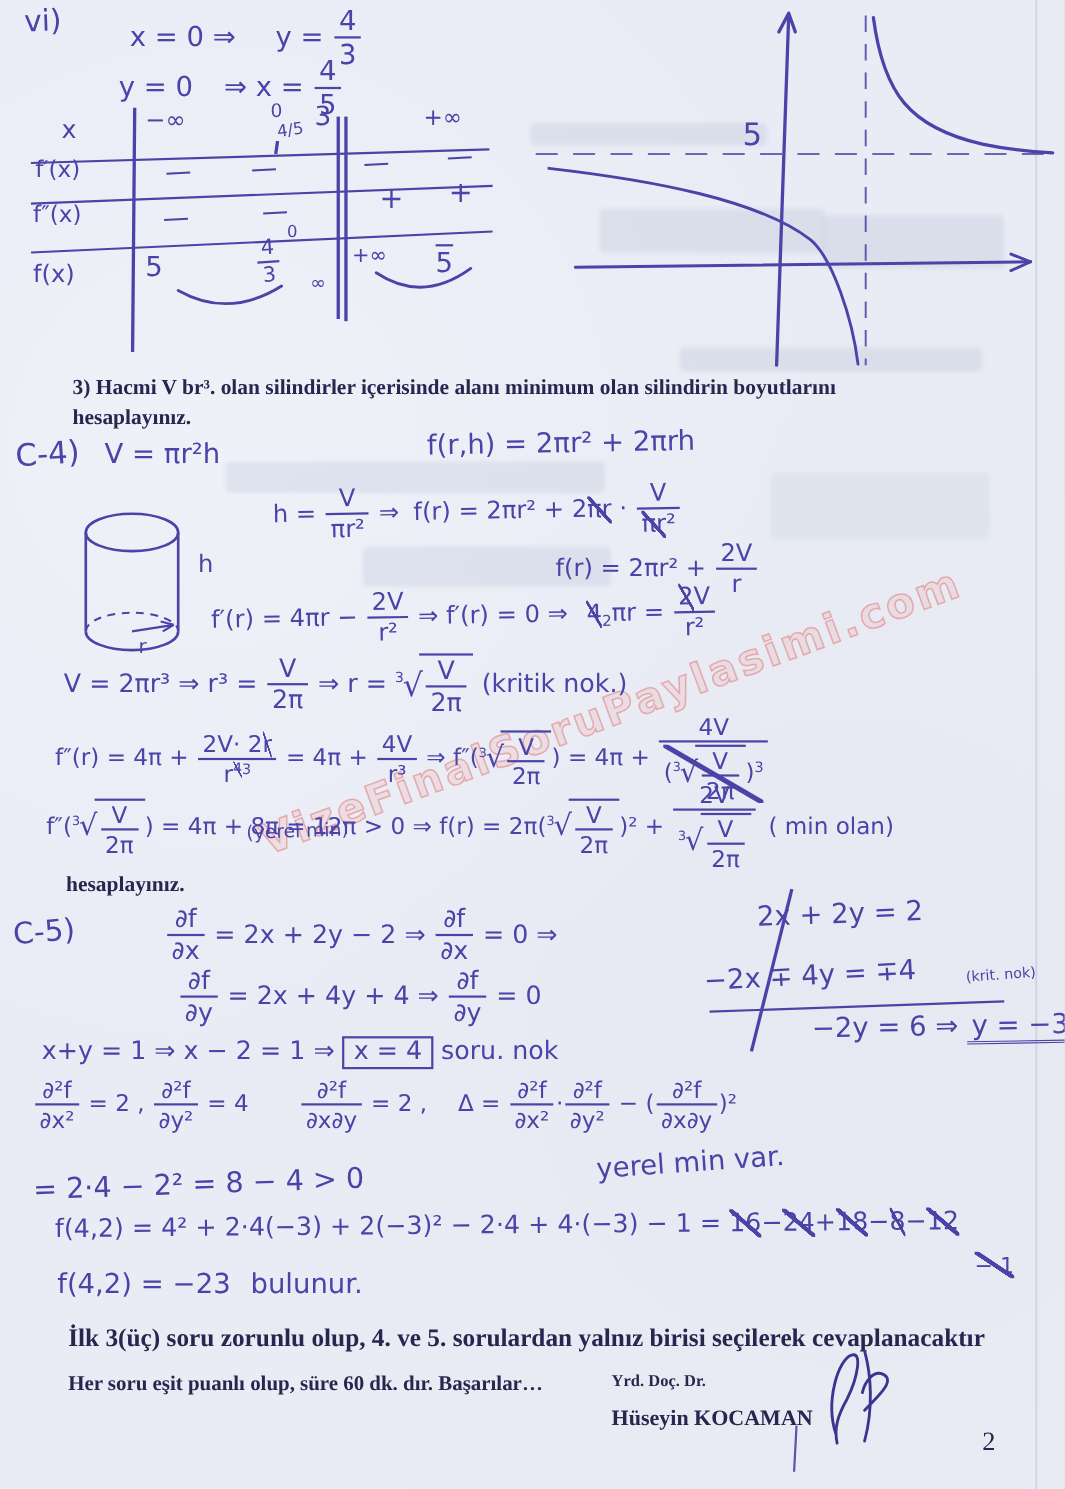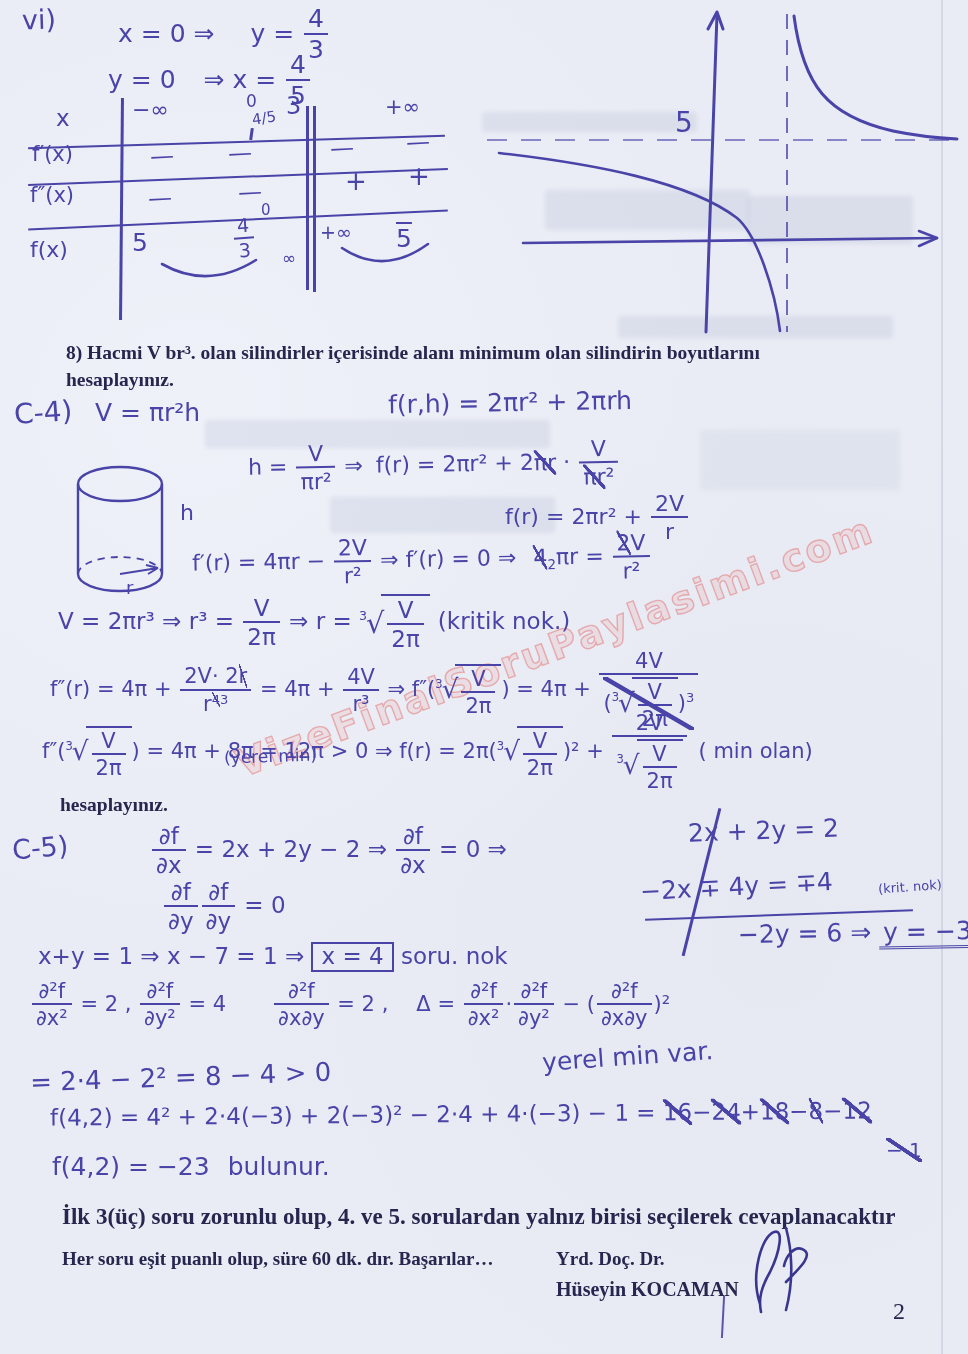--- a/index.html
+++ b/index.html
@@ -101,21 +101,21 @@
     <path d="M302,14 V332" fill="none" stroke="#4a43a8" stroke-width="1.8" stroke-dasharray="15 11" opacity=".85"></path>
     <path d="M221,332 L232,14" fill="none" stroke="#4a43a8" stroke-width="3" stroke-linecap="round"></path>
     <path d="M232,12 l-9,17 M232,12 l6,17" fill="none" stroke="#4a43a8" stroke-width="3" stroke-linecap="round"></path>
     <path d="M38,243 L452,238" fill="none" stroke="#4a43a8" stroke-width="2.6" stroke-linecap="round"></path>
     <path d="M452,238 l-18,-7 M452,238 l-18,8" fill="none" stroke="#4a43a8" stroke-width="2.6" stroke-linecap="round"></path>
     <text x="190" y="132" font-size="28" fill="#4a43a8" font-family="DejaVu Sans, sans-serif">5</text>
     <path d="M14,153 C110,164 205,182 252,218 C272,235 290,290 295,331" fill="none" stroke="#4a43a8" stroke-width="2.6" stroke-linecap="round"></path>
     <path d="M309,16 C318,85 342,116 408,131 C432,136 452,138 472,139" fill="none" stroke="#4a43a8" stroke-width="3" stroke-linecap="round"></path>
   </svg>
 
-  <div class="pr" style="left:66px;top:342px;font-size:19.5px;">8)  Hacmi V br³. olan silindirler içerisinde alanı minimum olan silindirin boyutlarını</div>
+  <div class="pr" style="left:66px;top:342px;font-size:19.5px;">3)  Hacmi V br³. olan silindirler içerisinde alanı minimum olan silindirin boyutlarını</div>
   <div class="pr" style="left:66px;top:369px;font-size:19.5px;">hesaplayınız.</div>
 
   <div class="hw" style="left:14px;top:398px;font-size:28px;transform:rotate(-4deg);">C-4)</div>
   <div class="hw" style="left:95px;top:400px;font-size:25px;">V = πr²h</div>
   <div class="hw" style="left:388px;top:390px;font-size:25px;transform:rotate(-1deg);">f(r,h) = 2πr² + 2πrh</div>
 
   <svg style="left:70px;top:462px;" width="130" height="140" viewBox="0 0 130 140">
     <ellipse cx="50" cy="22" rx="42" ry="17" fill="none" stroke="#4a43a8" stroke-width="2.4"></ellipse>
     <path d="M8,22 V112 M92,22 V112" fill="none" stroke="#4a43a8" stroke-width="2.4"></path>
     <path d="M8,112 A42 17 0 0 0 92,112" fill="none" stroke="#4a43a8" stroke-width="2.4"></path>
@@ -131,37 +131,37 @@
   <div class="hw" style="left:58px;top:594px;font-size:23px;"><span>V = 2πr³  ⇒  r³ = </span><span class="fr"><span class="fn">V</span><span class="fd">2π</span></span><span> ⇒  r = </span><span class="rt"><span class="rti">3</span><span class="rtr">√</span><span class="rtb"><span class="fr"><span class="fn">V</span><span class="fd">2π</span></span></span></span><span class="gap" style="width: 8px;"></span><span>(kritik nok.)</span></div>
   <div class="hw" style="left:50px;top:650px;font-size:21px;"><span>f″(r) = 4π + </span><span class="fr"><span class="fn"><span>2V· 2</span><span class="cx">r</span></span><span class="fd"><span>r</span><span class="sp cx">4</span><span class="sp">3</span></span></span><span> = 4π + </span><span class="fr"><span class="fn">4V</span><span class="fd">r³</span></span><span> ⇒ f″(</span><span class="rt"><span class="rti">3</span><span class="rtr">√</span><span class="rtb"><span class="fr"><span class="fn">V</span><span class="fd">2π</span></span></span></span><span>) = 4π + </span><span class="fr"><span class="fn">4V</span><span class="fd"><span class="cg"><span>(</span><span class="rt"><span class="rti">3</span><span class="rtr">√</span><span class="rtb"><span class="fr"><span class="fn">V</span><span class="fd">2π</span></span></span></span><span>)</span><span class="sp">3</span></span></span></span></div>
   <div class="hw" style="left:42px;top:712px;font-size:21px;"><span>f″(</span><span class="rt"><span class="rti">3</span><span class="rtr">√</span><span class="rtb"><span class="fr"><span class="fn">V</span><span class="fd">2π</span></span></span></span><span>) = 4π + 8π = 12π &gt; 0 ⇒ f(r) = 2π(</span><span class="rt"><span class="rti">3</span><span class="rtr">√</span><span class="rtb"><span class="fr"><span class="fn">V</span><span class="fd">2π</span></span></span></span><span>)² + </span><span class="fr"><span class="fn">2V</span><span class="fd"><span class="rt"><span class="rti">3</span><span class="rtr">√</span><span class="rtb"><span class="fr"><span class="fn">V</span><span class="fd">2π</span></span></span></span></span></span><span class="gap" style="width: 10px;"></span><span>( min olan)</span></div>
   <div class="hw" style="left:224px;top:748px;font-size:17px;transform:rotate(-2deg);">(yerel min)</div>
 
   <div class="pr" style="left:60px;top:794px;font-size:19.5px;">hesaplayınız.</div>
 
   <div class="hw" style="left:12px;top:834px;font-size:27px;transform:rotate(-5deg);">C-5)</div>
   <div class="hw" style="left:150px;top:824px;font-size:23px;"><span class="fr"><span class="fn">∂f</span><span class="fd">∂x</span></span><span> = 2x + 2y − 2  ⇒ </span><span class="fr"><span class="fn">∂f</span><span class="fd">∂x</span></span><span> = 0  ⇒</span></div>
   <div class="hw" style="left:688px;top:818px;font-size:25px;transform:rotate(-2deg);">2x + 2y = 2</div>
-  <div class="hw" style="left:162px;top:880px;font-size:23px;"><span class="fr"><span class="fn">∂f</span><span class="fd">∂y</span></span><span class="fr"><span class="fn">∂f</span><span class="fd">∂y</span></span><span> = 0</span></div>
+  <div class="hw" style="left:162px;top:880px;font-size:23px;"><span class="fr"><span class="fn">∂f</span><span class="fd">∂y</span></span><span> = 2x + 4y + 4 ⇒ </span><span class="fr"><span class="fn">∂f</span><span class="fd">∂y</span></span><span> = 0</span></div>
   <div class="hw" style="left:640px;top:874px;font-size:25px;transform:rotate(-3deg);">−2x ∓ 4y = ∓4</div>
   <div class="hw" style="left:878px;top:880px;font-size:13px;white-space:normal;width:70px;line-height:1;transform:rotate(-4deg);">(krit. nok)</div>
   <div class="ln" style="left:645px;top:914px;width:268px;height:2px;transform:rotate(-2deg);"></div>
   <div class="ln" style="left:700px;top:806px;width:2.5px;height:152px;transform:rotate(14deg);"></div>
   <div class="hw" style="left:738px;top:920px;font-size:25px;transform:rotate(-1deg);"><span>−2y = 6 ⇒ </span><span class="ul2">y = −3</span></div>
-  <div class="hw" style="left:38px;top:942px;font-size:23px;"><span>x+y = 1 ⇒  x − 7 = 1  ⇒ </span><span class="bx">x = 4</span><span> soru. nok</span></div>
+  <div class="hw" style="left:38px;top:942px;font-size:23px;"><span>x+y = 1 ⇒  x − 2 = 1  ⇒ </span><span class="bx">x = 4</span><span> soru. nok</span></div>
   <div class="hw" style="left:30px;top:980px;font-size:21px;"><span class="fr"><span class="fn">∂²f</span><span class="fd">∂x²</span></span><span> = 2 ,  </span><span class="fr"><span class="fn">∂²f</span><span class="fd">∂y²</span></span><span> = 4</span><span class="gap" style="width: 46px;"></span><span class="fr"><span class="fn">∂²f</span><span class="fd">∂x∂y</span></span><span> = 2 ,</span><span class="gap" style="width: 28px;"></span><span>Δ = </span><span class="fr"><span class="fn">∂²f</span><span class="fd">∂x²</span></span><span>·</span><span class="fr"><span class="fn">∂²f</span><span class="fd">∂y²</span></span><span> − (</span><span class="fr"><span class="fn">∂²f</span><span class="fd">∂x∂y</span></span><span>)²</span></div>
   <div class="hw" style="left:30px;top:1064px;font-size:26px;transform:rotate(-2deg);"><span>= 2·4 − 2²  =  8 − 4 &gt; 0</span></div>
   <div class="hw" style="left:542px;top:1044px;font-size:25px;transform:rotate(-4deg);">yerel min   var.</div>
   <div class="hw" style="left:50px;top:1102px;font-size:23px;transform:rotate(-.5deg);"><span>f(4,2) = 4² + 2·4(−3) + 2(−3)² − 2·4 + 4·(−3) − 1 = </span><span class="cx">16</span><span>−</span><span class="cx">24</span><span>+</span><span class="cx">18</span><span>−</span><span class="cx">8</span><span>−</span><span class="cx">12</span></div>
   <div class="hw" style="left:886px;top:1140px;font-size:20px;"><span class="cx">− 1</span></div>
   <div class="hw" style="left:52px;top:1154px;font-size:25px;"><span>f(4,2) = −23</span><span class="gap" style="width: 18px;"></span><span>bulunur.</span></div>
 
   <div class="pr" style="left:62px;top:1204px;font-size:23px;">İlk 3(üç) soru zorunlu olup, 4.  ve  5. sorulardan yalnız birisi seçilerek cevaplanacaktır</div>
   <div class="pr" style="left:62px;top:1248px;font-size:19px;">Her soru eşit puanlı olup, süre 60 dk. dır. Başarılar…</div>
-  <div class="pr" style="left:556px;top:1248px;font-size:19px;">Yrd. Doç. Dr.</div>
+  <div class="pr" style="left:556px;top:1248px;font-size:15px;">Yrd. Doç. Dr.</div>
   <div class="pr" style="left:556px;top:1278px;font-size:20px;text-align:right;">Hüseyin KOCAMAN</div>
 
   <svg style="left:738px;top:1222px;" width="86" height="100" viewBox="0 0 86 100">
     <path d="M22,82 C12,52 24,14 36,10 C46,6 42,30 32,50 C24,64 20,76 23,90" fill="none" stroke="#3a3690" stroke-width="2.6" stroke-linecap="round"></path>
     <path d="M48,6 C54,28 56,58 48,88 M48,60 C64,44 76,32 64,27 C56,24 48,34 46,44" fill="none" stroke="#3a3690" stroke-width="2.6" stroke-linecap="round"></path>
   </svg>
   <div class="ln" style="left:722px;top:1296px;width:2px;height:42px;background:#5a55a8;transform:rotate(3deg);"></div>
 
   <div class="pr" style="left:893px;top:1298px;font-size:24px;font-weight:400;">2</div>
 </div>

